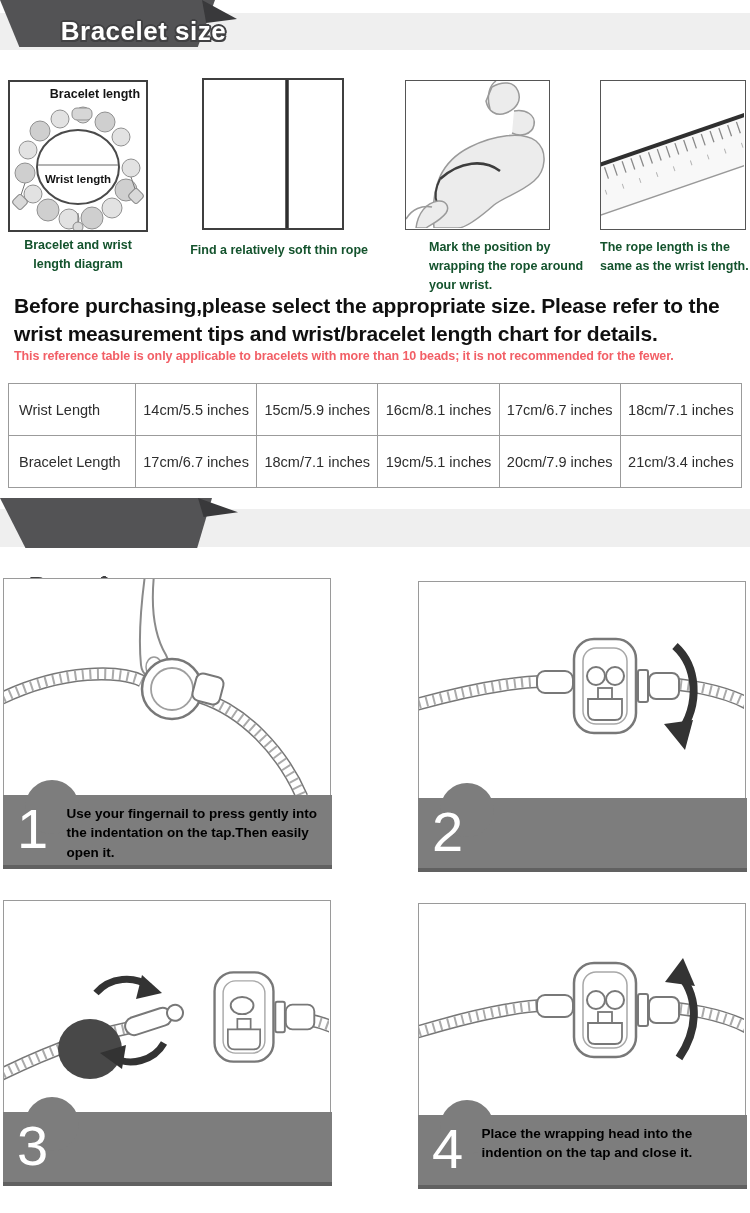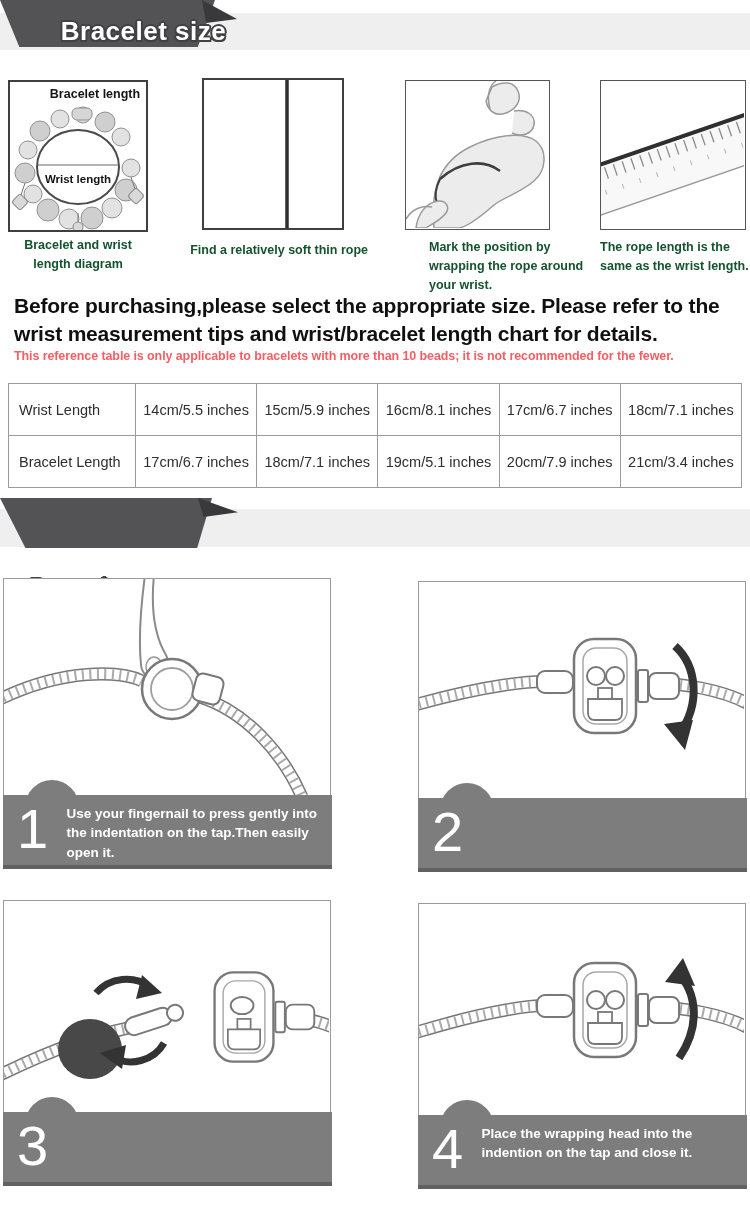--- a/index.html
+++ b/index.html
@@ -42,21 +42,21 @@
   .size-table td.rowlabel{text-align:left;padding-left:10px;width:112px;}
 
   
   .steppanel{position:absolute;width:328px;background:#fff;border:1.5px solid #9a9a9a;box-sizing:border-box;}
   .steppanel svg.stepart{display:block;}
   .band{position:absolute;left:-1.5px;right:-1.5px;bottom:-1.5px;height:70px;background:#7d7d7d;
         border-bottom:4px solid #616161;display:flex;align-items:flex-start;z-index:2;}
   .bump{position:absolute;left:22px;top:-15px;width:54px;height:54px;border-radius:50%;
         background:#7d7d7d;z-index:-1;}
   .stepnum{flex:0 0 60px;text-align:center;font-size:56px;line-height:68px;color:#ffffff;font-weight:normal;}
-  .steptext{flex:1;padding:9px 12px 0 4px;font-size:13.5px;font-weight:bold;color:#ffffff;line-height:1.45;}
+  .steptext{flex:1;padding:9px 12px 0 4px;font-size:13.5px;font-weight:bold;color:#000000;line-height:1.45;}
   .s1{left:3px;top:578px;height:290px;}
   .s2{left:418px;top:581px;height:290px;}
   .s3{left:3px;top:900px;height:285px;}
   .s4{left:418px;top:903px;height:285px;}
 </style>
 </head>
 <body>
 
 <div class="page">
 

